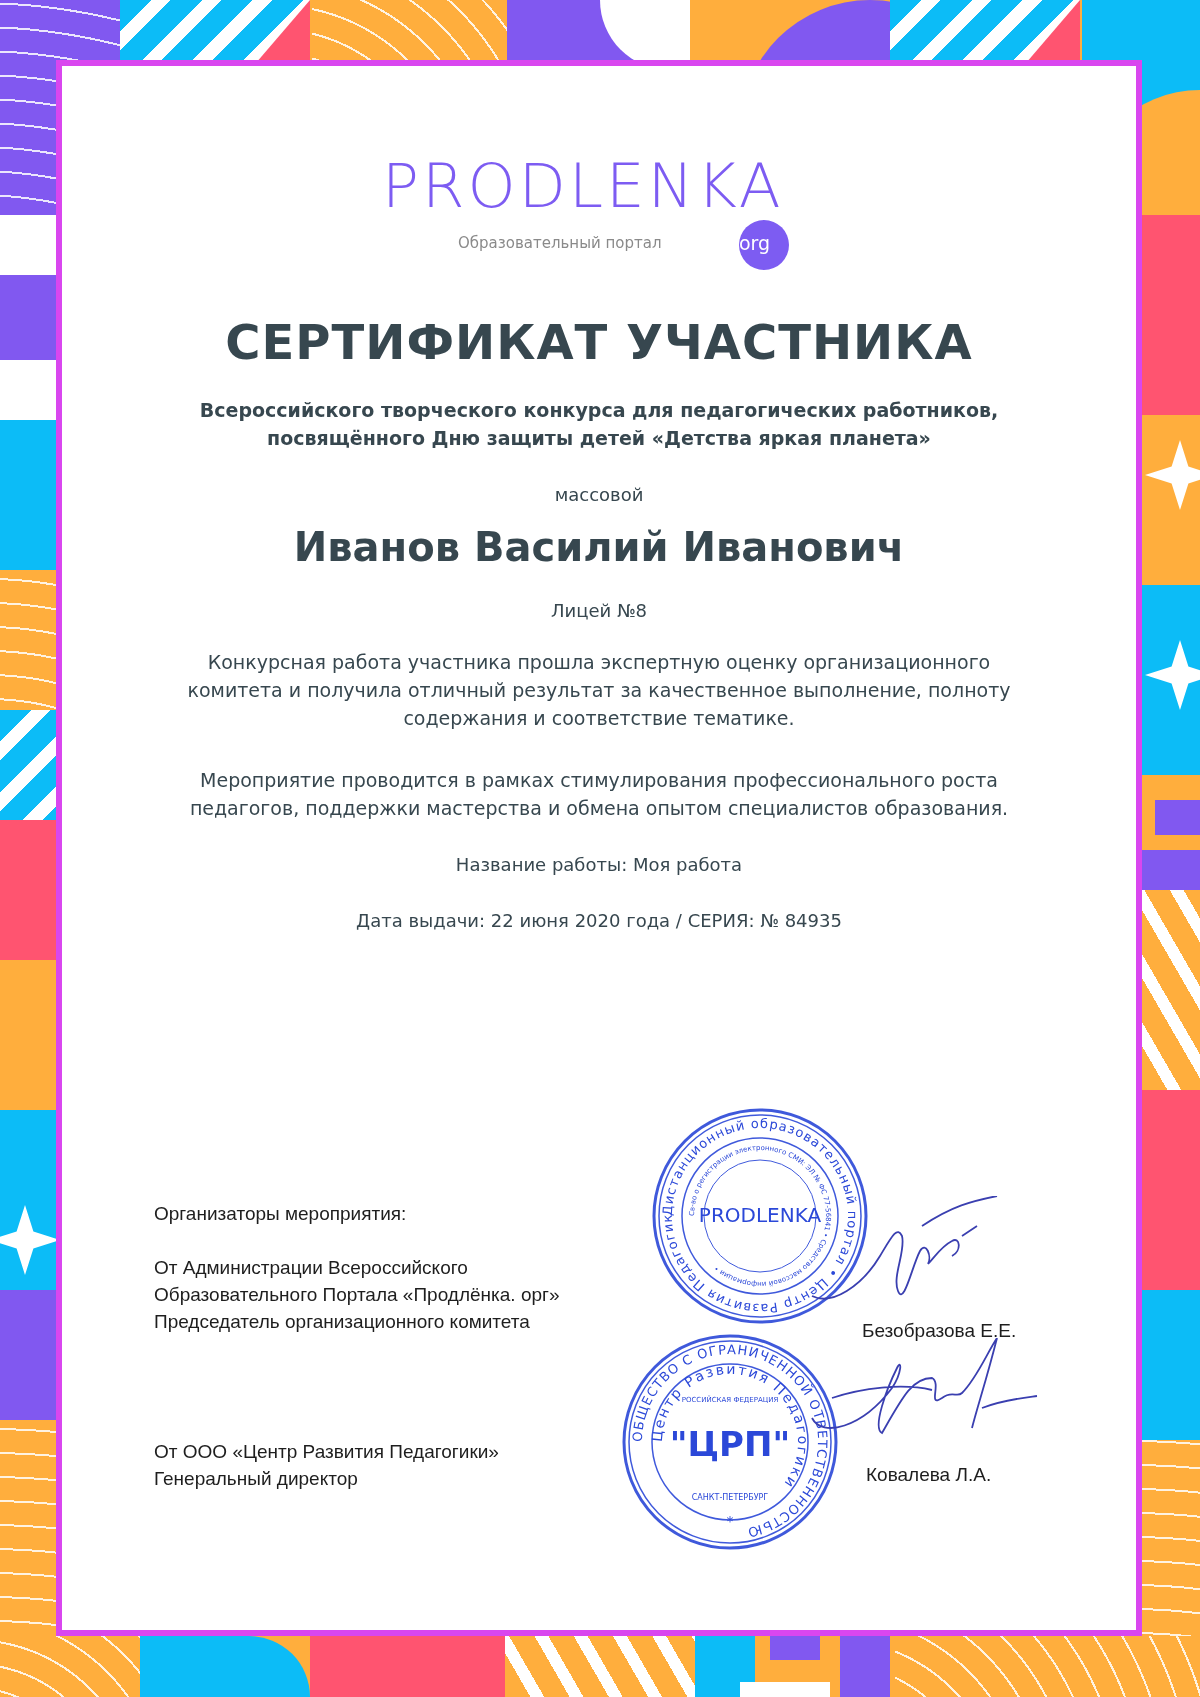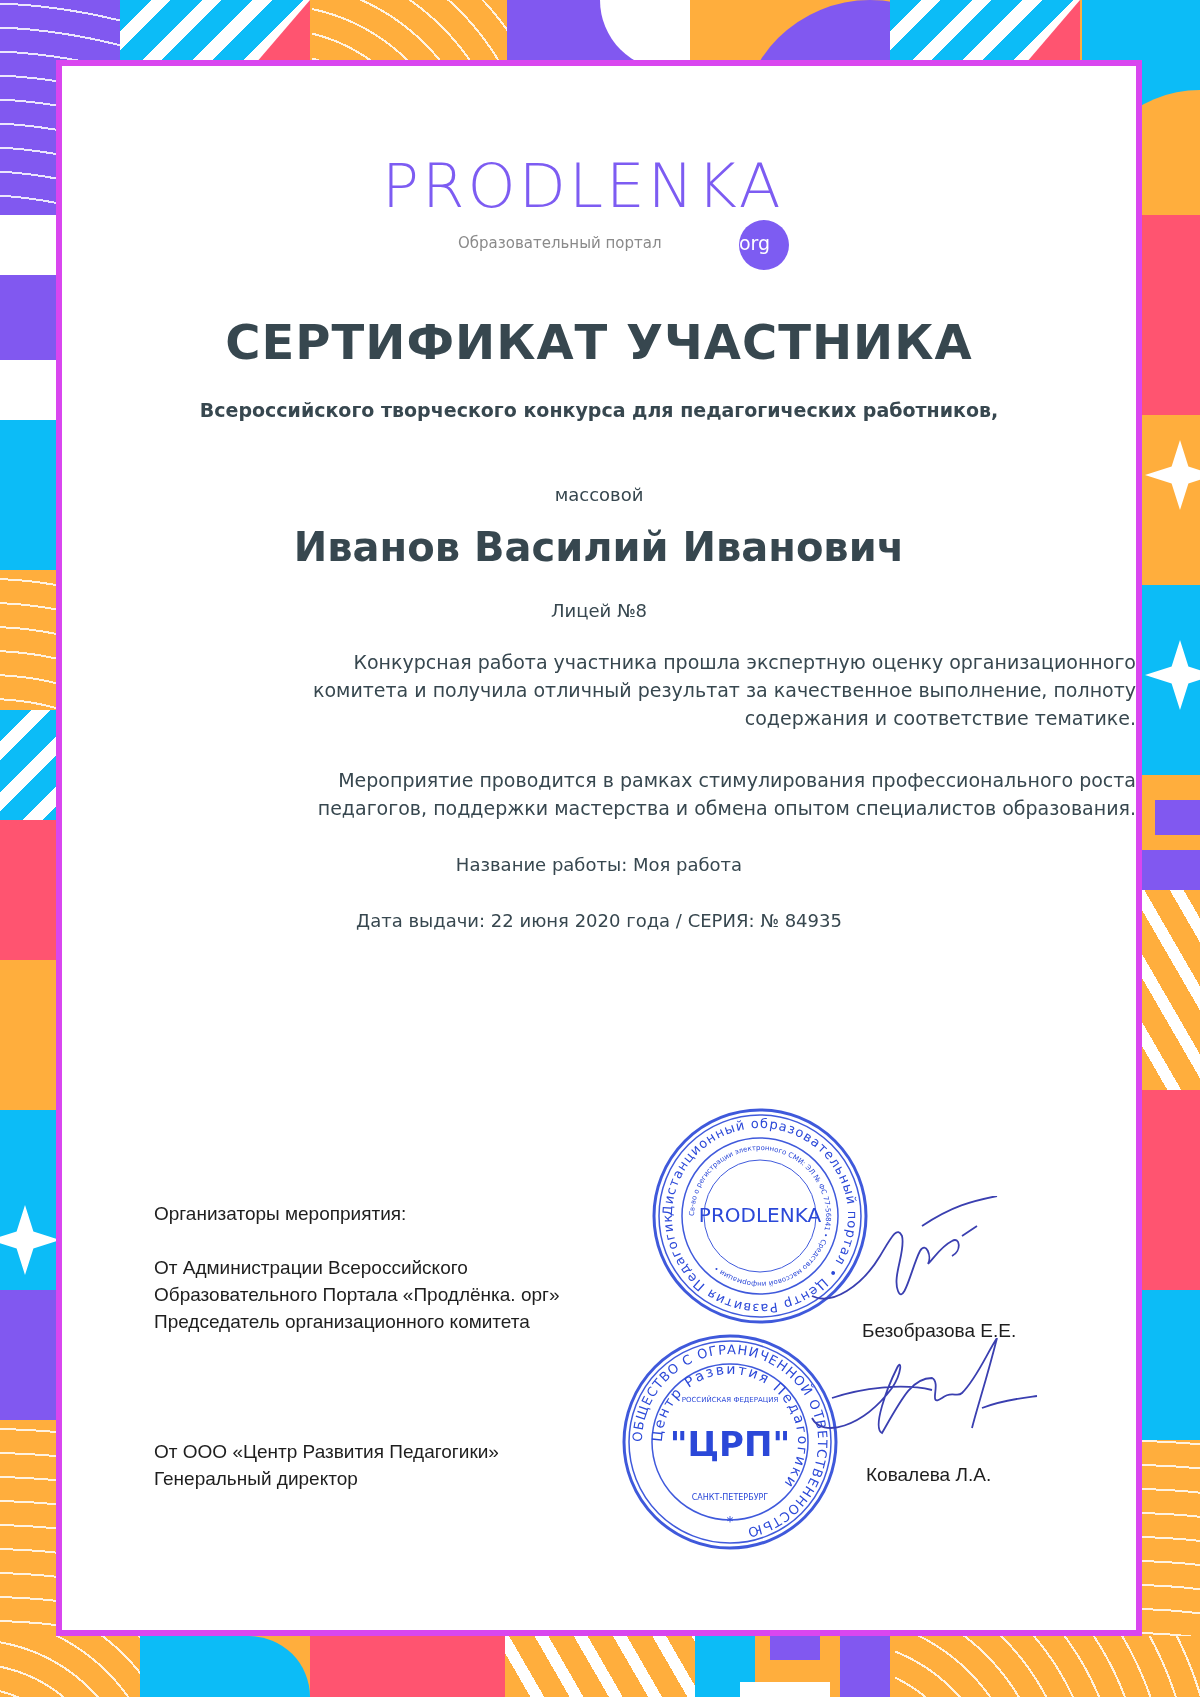--- a/index.html
+++ b/index.html
@@ -65,21 +65,21 @@
     position: absolute; left: 76px; top: 78px;
     font-size: 15px; color: #8a8a8a;
   }
 
   .center { position: absolute; left: 0; width: 100%; text-align: center; color: #37474f; }
   .title { top: 248px; font-size: 48px; font-weight: bold; letter-spacing: 1px; }
   .subtitle { top: 330px; font-size: 19px; font-weight: bold; line-height: 28px; }
   .receives { top: 418px; font-size: 18px; }
   .name { top: 458px; font-size: 40px; font-weight: bold; }
   .school { top: 534px; font-size: 18px; }
-  .para { font-size: 19px; line-height: 28px; text-align: right; }
+  .para { font-size: 19px; line-height: 28px; }
   .para1 { top: 582px; }
   .para2 { top: 700px; }
   .work { top: 788px; font-size: 18px; }
   .date { top: 844px; font-size: 18px; }
 
   .org-block {
     position: absolute; left: 92px; color: #1e1e1e;
     font-family: "Liberation Sans", sans-serif; font-size: 19px; line-height: 27px;
   }
   .org-head { top: 1134px; }
@@ -158,20 +158,21 @@
     <div class="logo">
       <div class="logo-word">PRODLENKA</div>
       <div class="logo-org">org</div>
       <div class="logo-sub">Образовательный портал</div>
     </div>
 
     <div class="center title">СЕРТИФИКАТ УЧАСТНИКА</div>
 
     <div class="center subtitle">
       <div>Всероссийского творческого конкурса для педагогических работников,</div>
+      <div>посвящённого Дню защиты детей «Детства яркая планета»</div>
     </div>
 
     <div class="center receives">массовой</div>
     <div class="center name">Иванов Василий Иванович</div>
     <div class="center school">Лицей №8</div>
 
     <div class="center para para1">
       <div>Конкурсная работа участника прошла экспертную оценку организационного</div>
       <div>комитета и получила отличный результат за качественное выполнение, полноту</div>
       <div>содержания и соответствие тематике.</div>

